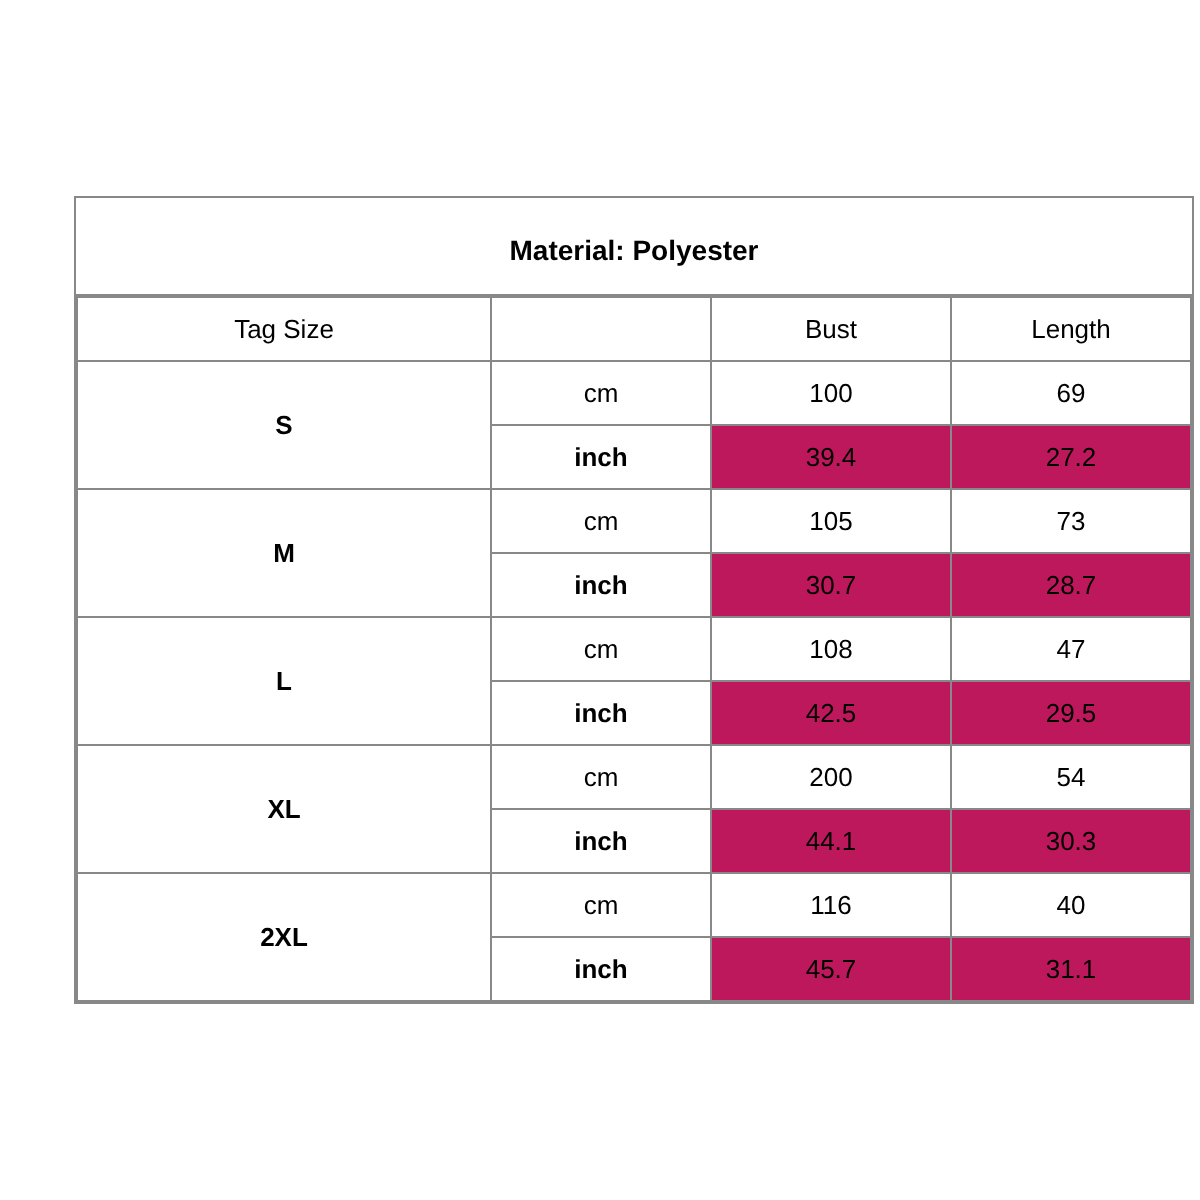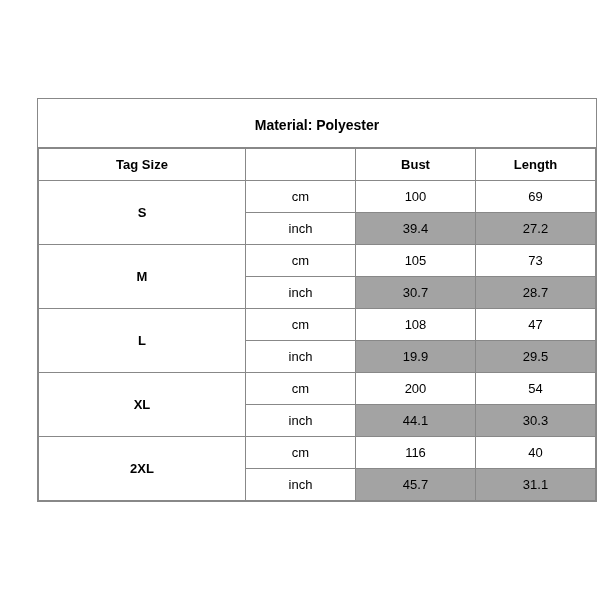--- a/index.html
+++ b/index.html
@@ -36,30 +36,30 @@
       padding: 8px 6px;
     }
     th {
       font-weight: bold;
       background: #fff;
     }
     .unit-cell {
       width: 110px;
     }
     .unit-cell.inch {
-      font-weight: normal;
+      font-weight: bold;
     }
     .shaded {
-      background-color: #a3a3a3;
+      background-color: #be185d;
     }
     .col-bust, .col-length {
       width: 120px;
     }
     .header-row th {
-      font-weight: bold;
+      font-weight: normal;
     }
     .tag-size-merged {
       vertical-align: middle;
       font-weight: bold;
     }
   </style>
 </head>
 <body>
 
 <div class="outer-wrapper">
@@ -97,21 +97,21 @@
           <td class="shaded">28.7</td>
         </tr>
         <tr>
           <td rowspan="2" class="tag-size-merged">L</td>
           <td class="unit-cell">cm</td>
           <td>108</td>
           <td>47</td>
         </tr>
         <tr>
           <td class="unit-cell inch">inch</td>
-          <td class="shaded">19.9</td>
+          <td class="shaded">42.5</td>
           <td class="shaded">29.5</td>
         </tr>
         <tr>
           <td rowspan="2" class="tag-size-merged">XL</td>
           <td class="unit-cell">cm</td>
           <td>200</td>
           <td>54</td>
         </tr>
         <tr>
           <td class="unit-cell inch">inch</td>

